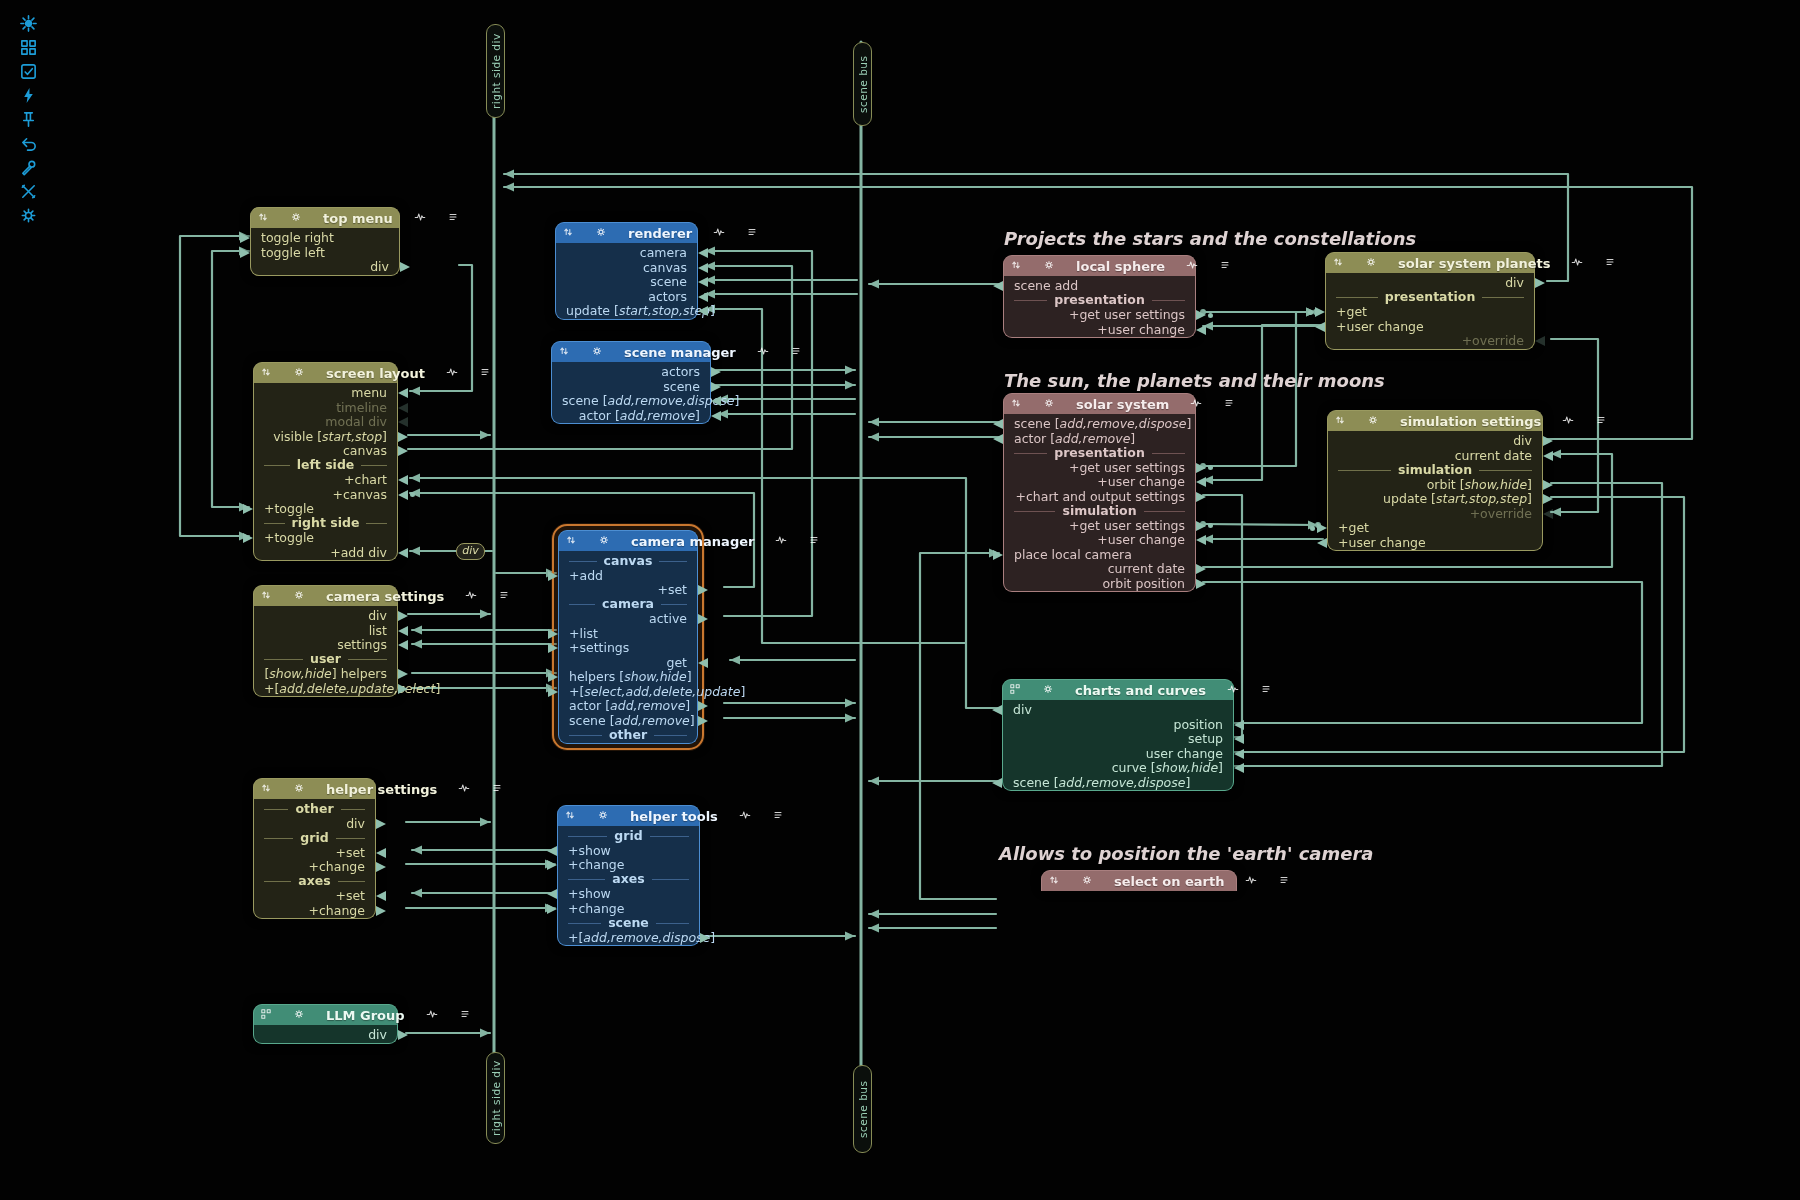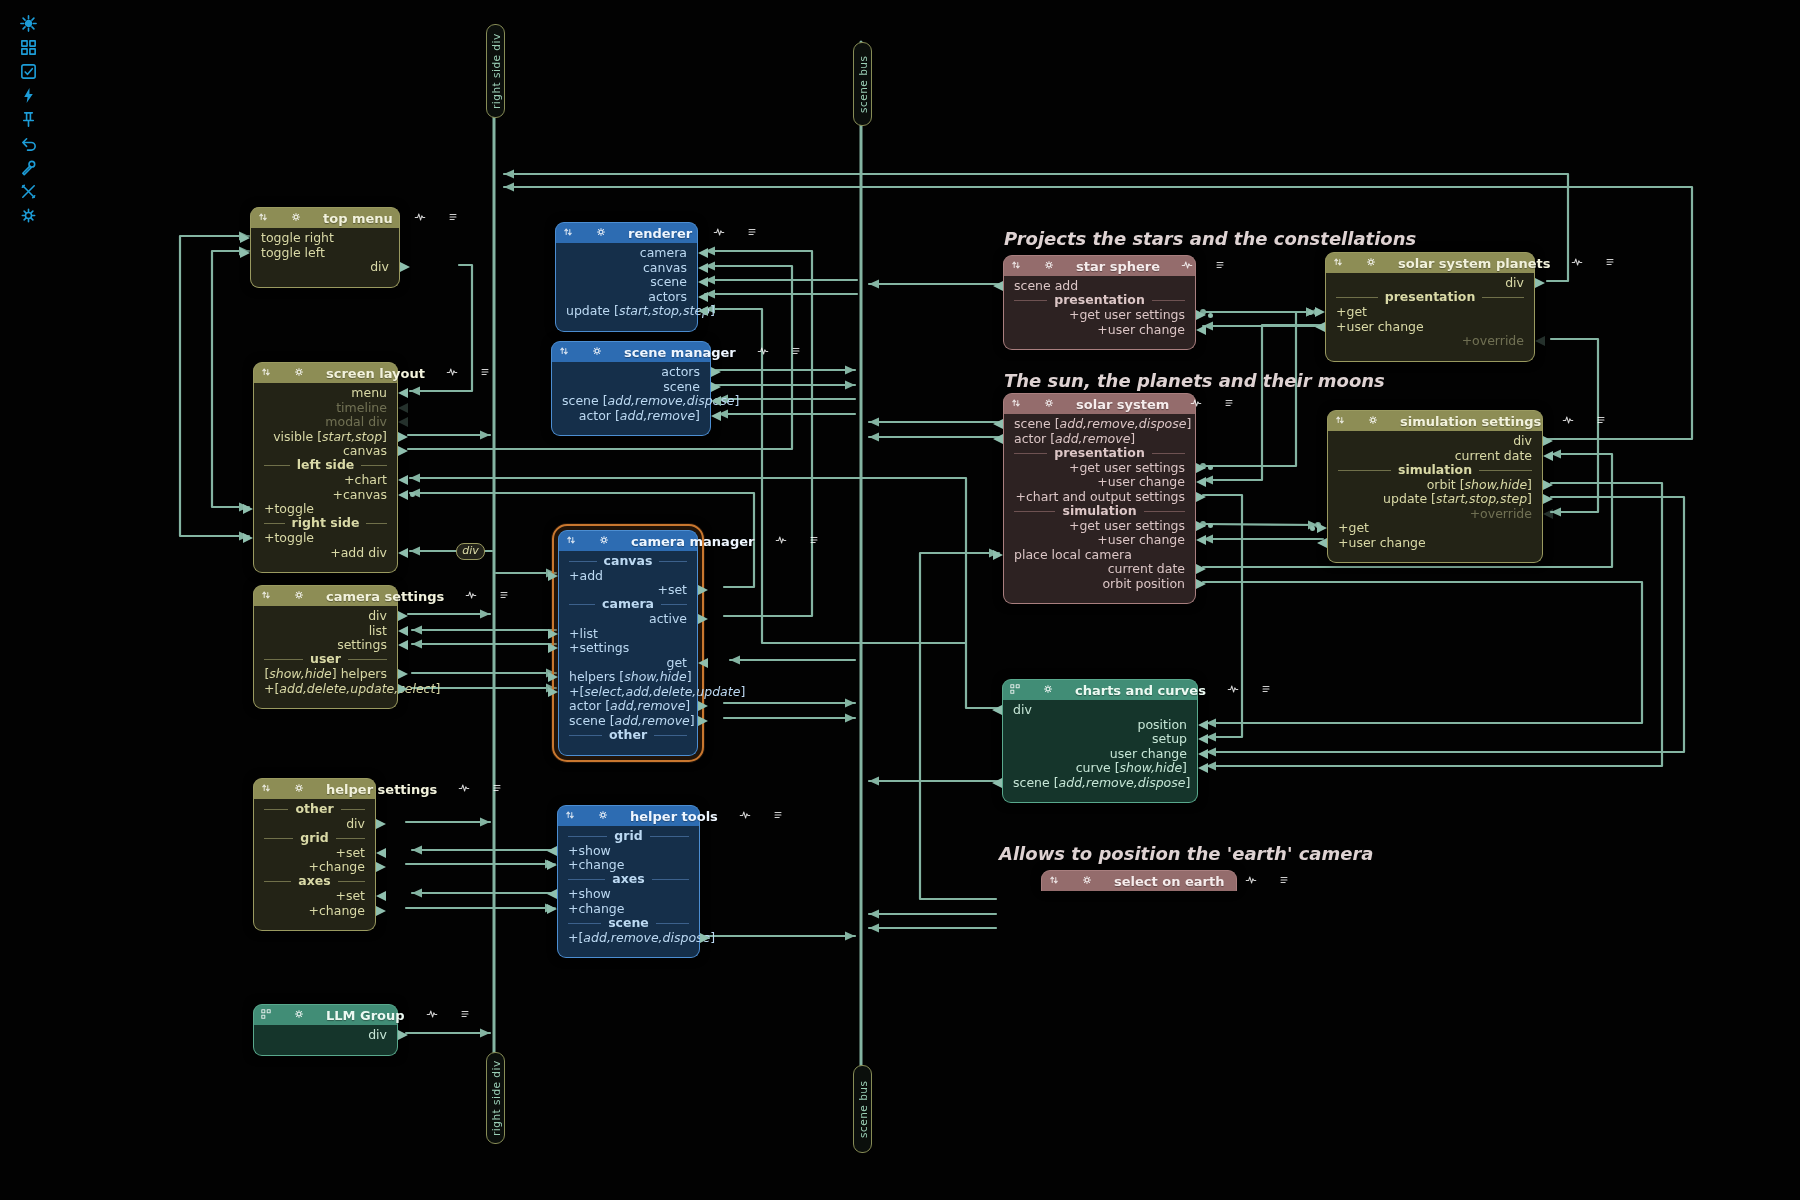--- a/index.html
+++ b/index.html
@@ -14,21 +14,21 @@
   .node.teal {--hd:#418d76;--bd:#59a98d;--bg:#15352b;--tx:#c6e6d6;--ttl:#ecfaf2;--ln:#3e6e5c;}
   .node.mauve{--hd:#946c6c;--bd:#a97f7f;--bg:#2d2222;--tx:#dcc6c6;--ttl:#f6ecec;--ln:#6e5252;}
   .node.selected{outline:2.5px solid #c9772f;outline-offset:4px;
     box-shadow:0 0 0 7px rgba(190,110,45,.18),0 0 14px rgba(0,0,0,.8);}
   .hdr{height:20px;display:flex;align-items:center;gap:21px;padding:0 6px;
     background:var(--hd);border:1px solid var(--bd);border-bottom:none;border-radius:9px 9px 0 0;}
   .hdr svg{width:12px;height:12px;stroke:rgba(255,255,255,.82);fill:none;stroke-width:1.7;stroke-linecap:round;stroke-linejoin:round;}
   .ttl{flex:1;text-align:center;font-weight:bold;font-size:13px;color:var(--ttl);
     text-shadow:0 1px 1px rgba(0,0,0,.35);white-space:nowrap;}
   .bdy{background:var(--bg);border:1px solid var(--bd);border-top:none;
-    border-radius:0 0 9px 9px;padding:3px 0 12px;color:var(--tx);}
+    border-radius:0 0 9px 9px;padding:3px 0 0;color:var(--tx);}
   .row{height:14.5px;line-height:14.6px;position:relative;padding:0 10px;white-space:nowrap;}
   .row.right{text-align:right;}
   .row.left{text-align:left;}
   .row.dim{opacity:.42;}
   .row i{font-style:italic;}
   .dvd{display:flex;align-items:center;gap:7px;font-weight:bold;color:var(--tx);}
   .dvd::before,.dvd::after{content:"";flex:1;border-top:1.5px solid var(--ln);}
   .ar{position:absolute;top:50%;margin-top:-5px;width:0;height:0;
     border-top:5px solid transparent;border-bottom:5px solid transparent;}
   .ar.pr{border-left:10px solid var(--ar);}
@@ -483,21 +483,21 @@
   </div>
     <div class="node mauve" style="left: 1003px; top: 255px; width: 193px;">
     <div class="hdr">
       <span class="hic"><svg viewBox="0 0 20 20" width="12" height="12">
             <path d="M7 14V5M7 5 4.5 8M7 5l2.5 3M13 6v9M13 15l-2.5-3M13 15l2.5-3"></path>
           </svg></span>
       <span class="hic hgear"><svg viewBox="0 0 20 20" width="12" height="12">
             <circle cx="10" cy="10" r="3"></circle>
             <path d="M10 4v2M10 14v2M4 10h2M14 10h2M5.8 5.8l1.4 1.4M12.8 12.8l1.4 1.4M14.2 5.8l-1.4 1.4M7.2 12.8l-1.4 1.4"></path>
           </svg></span>
-      <span class="ttl">star sphere</span>
+      <span class="ttl">local sphere</span>
       <span class="hic"><svg viewBox="0 0 20 20" width="12" height="12">
             <path d="M2 11h4l2-6 3 10 2-7 2 3h3"></path>
           </svg></span>
       <span class="hic"><svg viewBox="0 0 20 20" width="12" height="12">
             <path d="M5 6h10M5 10h10M5 14h7"></path>
           </svg></span>
     </div>
     <div class="bdy">
         <div class="row left"><span>scene add</span><span class="ar pl le"></span></div>
         <div class="row dvd">
@@ -536,21 +536,21 @@
         <div class="row dvd">
           <span>simulation</span>
         </div>
         <div class="row right"><span>+get user settings</span><span class="ar pr re"></span><span class="pdot re"></span></div>
         <div class="row right"><span>+user change</span><span class="ar pl re"></span></div>
         <div class="row left"><span>place local camera</span><span class="ar pr le"></span></div>
         <div class="row right"><span>current date</span><span class="ar pr re"></span></div>
         <div class="row right"><span>orbit position</span><span class="ar pr re"></span></div>
       </div>
   </div>
-    <div class="node teal" style="left: 1002px; top: 679px; width: 196px;">
+    <div class="node teal" style="left: 1002px; top: 679px; width: 232px;">
     <div class="hdr">
       <span class="hic"><svg viewBox="0 0 20 20" width="12" height="12">
             <rect x="3" y="3" width="5" height="5"></rect>
             <rect x="12" y="3" width="5" height="5"></rect>
             <rect x="3" y="12" width="5" height="5"></rect>
           </svg></span>
       <span class="hic hgear"><svg viewBox="0 0 20 20" width="12" height="12">
             <circle cx="10" cy="10" r="3"></circle>
             <path d="M10 4v2M10 14v2M4 10h2M14 10h2M5.8 5.8l1.4 1.4M12.8 12.8l1.4 1.4M14.2 5.8l-1.4 1.4M7.2 12.8l-1.4 1.4"></path>
           </svg></span>

